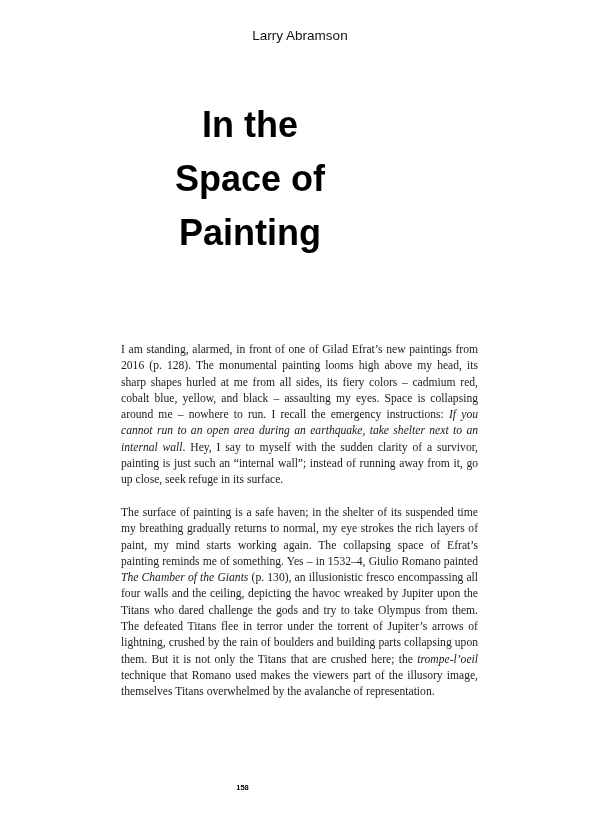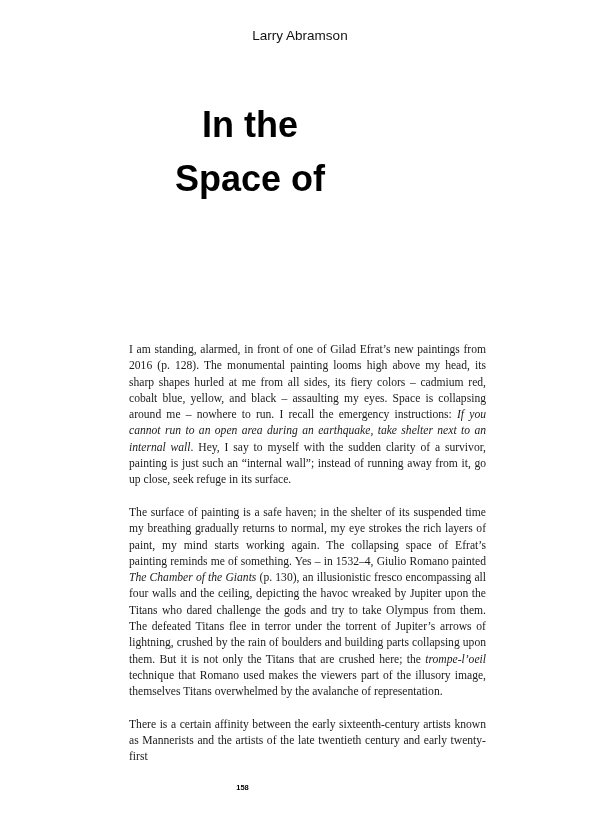--- a/index.html
+++ b/index.html
@@ -10,38 +10,38 @@
     }
     .title {
       position: absolute; top: 98px; left: 0; width: 500px; text-align: center;
       font-family: "Liberation Sans", sans-serif; font-weight: bold; font-size: 36px;
       line-height: 54px; color: #000; margin: 0;
     }
     .title span { display: block; }
     .body {
       position: absolute; top: 342px; left: 121px; width: 357px;
       font-family: "Liberation Serif", serif; font-size: 11.6px; line-height: 16.3px;
-      text-align: justify; color: #1a1a1a; margin-left: 8px;
+      text-align: justify; color: #1a1a1a;
     }
     .body p { margin: 0 0 16.3px 0; }
     .body em { font-style: italic; }
     .folio {
       position: absolute; top: 783px; left: 0; width: 485px; text-align: center;
       font-family: "Liberation Sans", sans-serif; font-weight: bold; font-size: 7.5px; color: #000;
     }
   </style>
 </head>
 <body>
 
 <div class="author">Larry Abramson</div>
 
 <h1 class="title">
   <span>In the</span>
   <span>Space of</span>
+  <span>Painting</span>
 </h1>
 
 <div class="body">
   <p><span>I am standing, alarmed, in front of one of Gilad Efrat’s new paintings from 2016 (p. 128). The monumental painting looms high above my head, its sharp shapes hurled at me from all sides, its fiery colors – cadmium red, cobalt blue, yellow, and black – assaulting my eyes. Space is collapsing around me – nowhere to run. I recall the emergency instructions: </span><em>If you cannot run to an open area during an earthquake, take shelter next to an internal wall</em><span>. Hey, I say to myself with the sudden clarity of a survivor, painting is just such an “internal wall”; instead of running away from it, go up close, seek refuge in its surface.</span></p>
   <p><span>The surface of painting is a safe haven; in the shelter of its suspended time my breathing gradually returns to normal, my eye strokes the rich layers of paint, my mind starts working again. The collapsing space of Efrat’s painting reminds me of something. Yes – in 1532–4, Giulio Romano painted </span><em>The Chamber of the Giants</em><span> (p. 130), an illusionistic fresco encompassing all four walls and the ceiling, depicting the havoc wreaked by Jupiter upon the Titans who dared challenge the gods and try to take Olympus from them. The defeated Titans flee in terror under the torrent of Jupiter’s arrows of lightning, crushed by the rain of boulders and building parts collapsing upon them. But it is not only the Titans that are crushed here; the </span><em>trompe-l’oeil</em><span> technique that Romano used makes the viewers part of the illusory image, themselves Titans overwhelmed by the avalanche of representation.</span></p>
-  <p><span>There is a certain affinity between the early sixteenth-century artists known as Mannerists and the artists of the late twentieth century and early twenty-first</span></p>
 </div>
 
 <div class="folio">158</div>
 
 </body></html>

